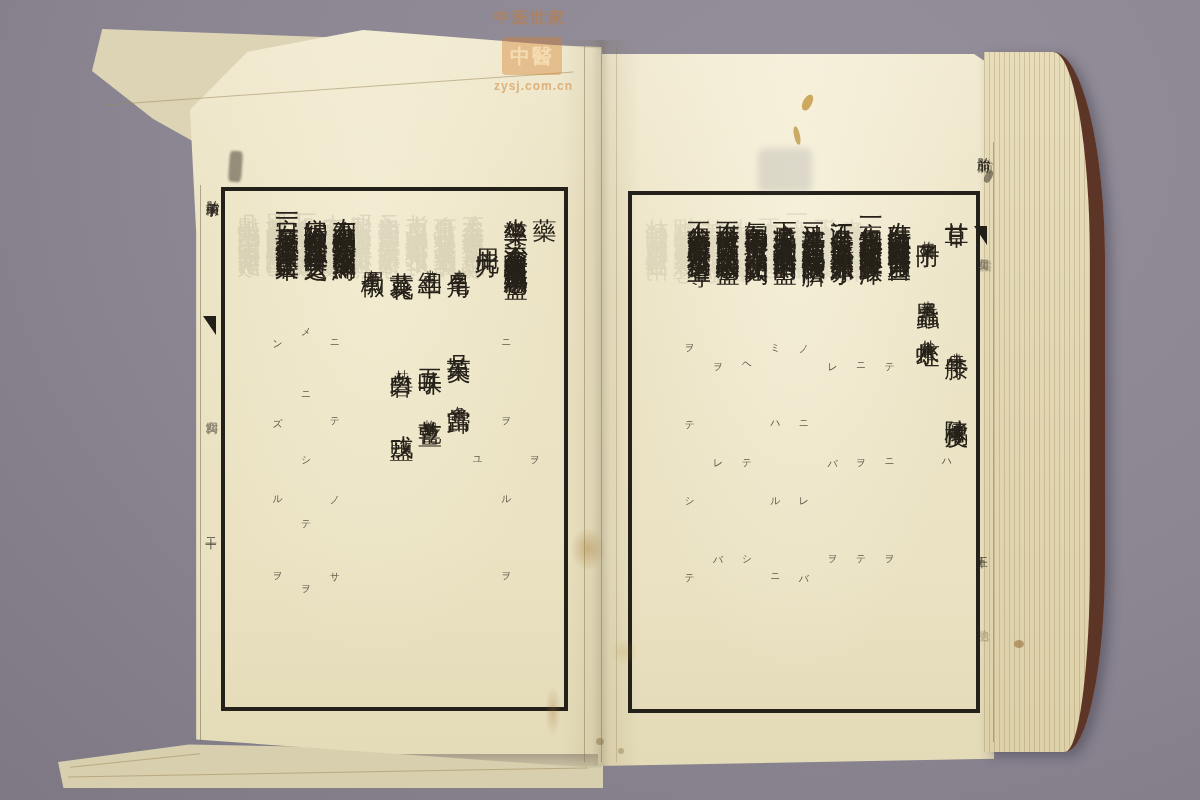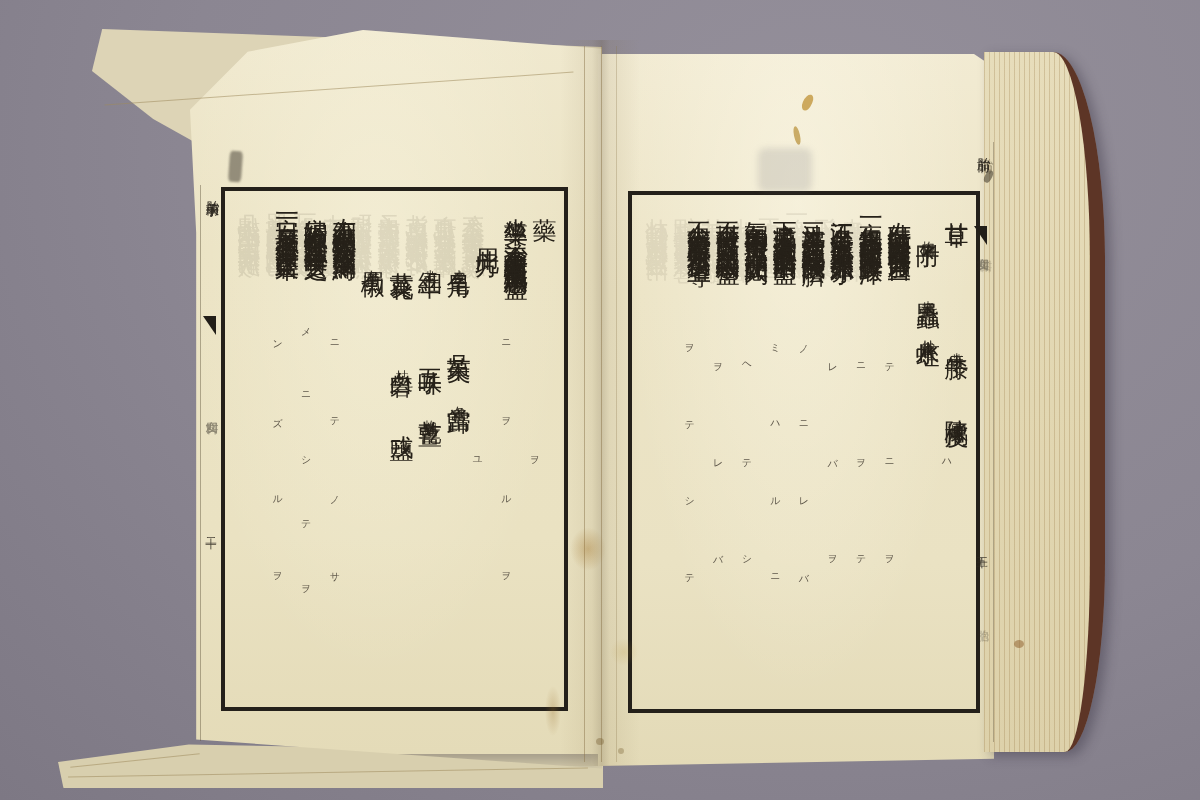--- a/index.html
+++ b/index.html
@@ -174,20 +174,25 @@
     <span class="folio-pageno" style="top:344px;">十二</span>
   </div>
   <div class="strip strip-right">
     <span class="folio-title doubled" style="top:4px;">胎前</span>
     <i class="tri" style="top:84px;"></i>
     <span class="folio-section doubled" style="top:106px;">女科四</span>
     <span class="folio-pageno" style="top:406px;">十五</span>
     <span class="folio-ghost" style="top:478px;">治胞</span>
   </div>
 
+  <div class="wm">
+    <div class="wm-header">中医世家</div>
+    <div class="wm-seal">中醫</div>
+    <div class="wm-url">zysj.com.cn</div>
+  </div>
 
   <div class="stain s-foldbig"></div>
   <div class="stain s-foldlong"></div>
   <div class="stain s-rightlow"></div>
   <div class="stain s-fleck1"></div>
   <div class="stain s-fleck2"></div>
   <div class="stain s-smudge"></div>
   <div class="stain s-leftmark"></div>
   <div class="stain s-tick"></div>
   <div class="stain s-dot1"></div>

